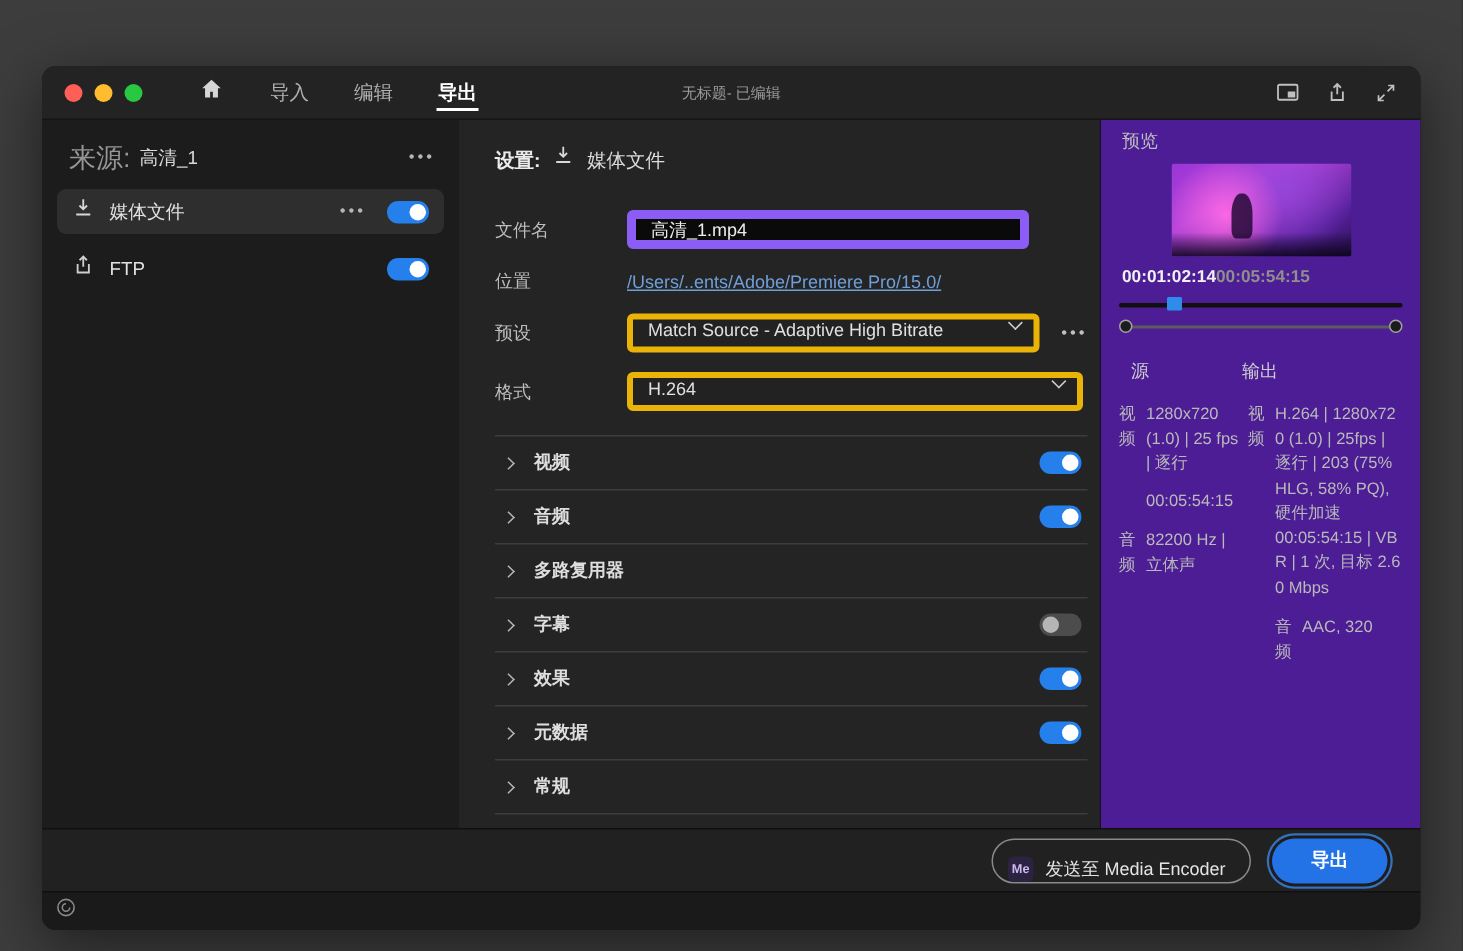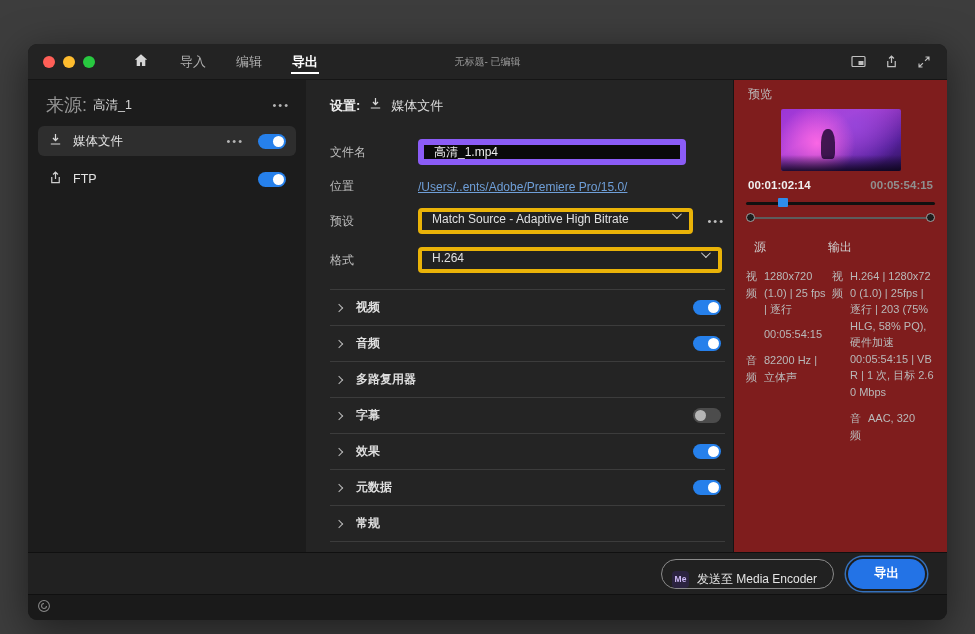--- a/index.html
+++ b/index.html
@@ -67,33 +67,33 @@
   .preset-dots { margin-left:14px; color:#c0c0c0; font-size:11px; letter-spacing:2px; cursor:pointer; }
 
   .sections { margin-top:16px; border-top:1px solid #3c3c3c; }
   .section-row { height:36px; display:flex; align-items:center; border-bottom:1px solid #3c3c3c; cursor:pointer; }
   .chev-right { width:6px; height:6px; border-right:1.5px solid #b9b9b9; border-bottom:1.5px solid #b9b9b9;
     transform:rotate(-45deg); margin:0 14px 0 6px; flex:0 0 6px; }
   .section-row .label { font-size:12px; font-weight:700; color:#dedede; }
   .section-row .toggle { margin-left:auto; margin-right:4px; }
 
   
-  .right-panel { width:214px; flex:0 0 214px; background:#7f1d1d; border-left:1px solid #141414;
+  .right-panel { width:214px; flex:0 0 214px; background:#4c1d95; border-left:1px solid #141414;
     padding:6px 12px 0 12px; }
   .rp-label { font-size:12px; color:#bdbdbd; margin-left:2px; }
   .thumb { width:120px; height:62px; margin:6px auto 0 auto; border-radius:2px; position:relative; overflow:hidden;
     background:
       radial-gradient(circle at 30% 55%, rgba(255,105,230,.95), rgba(255,105,230,0) 42%),
       radial-gradient(circle at 62% 25%, rgba(150,70,220,.85), rgba(150,70,220,0) 55%),
       linear-gradient(150deg,#9a35d6 0%,#b544d8 35%,#55209a 75%,#2d1258 100%); }
   .thumb::before { content:""; position:absolute; left:34%; top:32%; width:14px; height:30px;
     background:rgba(25,5,45,.8); border-radius:45% 45% 20% 20%; }
   .thumb::after { content:""; position:absolute; left:0; right:0; bottom:0; height:16px;
     background:linear-gradient(rgba(10,4,24,0), rgba(10,4,24,.85)); }
-  .timecodes { display:flex; justify-content:space-between; margin-top:8px; padding:0 2px; }
+  .timecodes { display:flex; margin-top:8px; padding:0 2px; }
   .tc-current { font-size:11.5px; font-weight:700; color:#f0f0f0; font-variant-numeric:tabular-nums; }
   .tc-duration { font-size:11.5px; font-weight:700; color:#8f8f8f; font-variant-numeric:tabular-nums; }
   .scrubber { position:relative; height:10px; margin-top:7px; }
   .scrub-track { position:absolute; left:0; right:0; top:4px; height:3px; background:#101010; border-radius:2px; }
   .playhead { position:absolute; left:17%; top:0; width:10px; height:9px; background:#2e8ceb; border-radius:1px; cursor:pointer; }
   .range-bar { position:relative; height:14px; margin-top:3px; }
   .range-line { position:absolute; left:4px; right:4px; top:6px; height:2px; background:#5c5c5c; }
   .range-handle { position:absolute; top:2px; width:9px; height:9px; border:1.5px solid #a2a2a2; border-radius:50%;
     background:#1c1c1c; cursor:pointer; }
   .range-handle.left { left:0; } .range-handle.right { right:0; }

